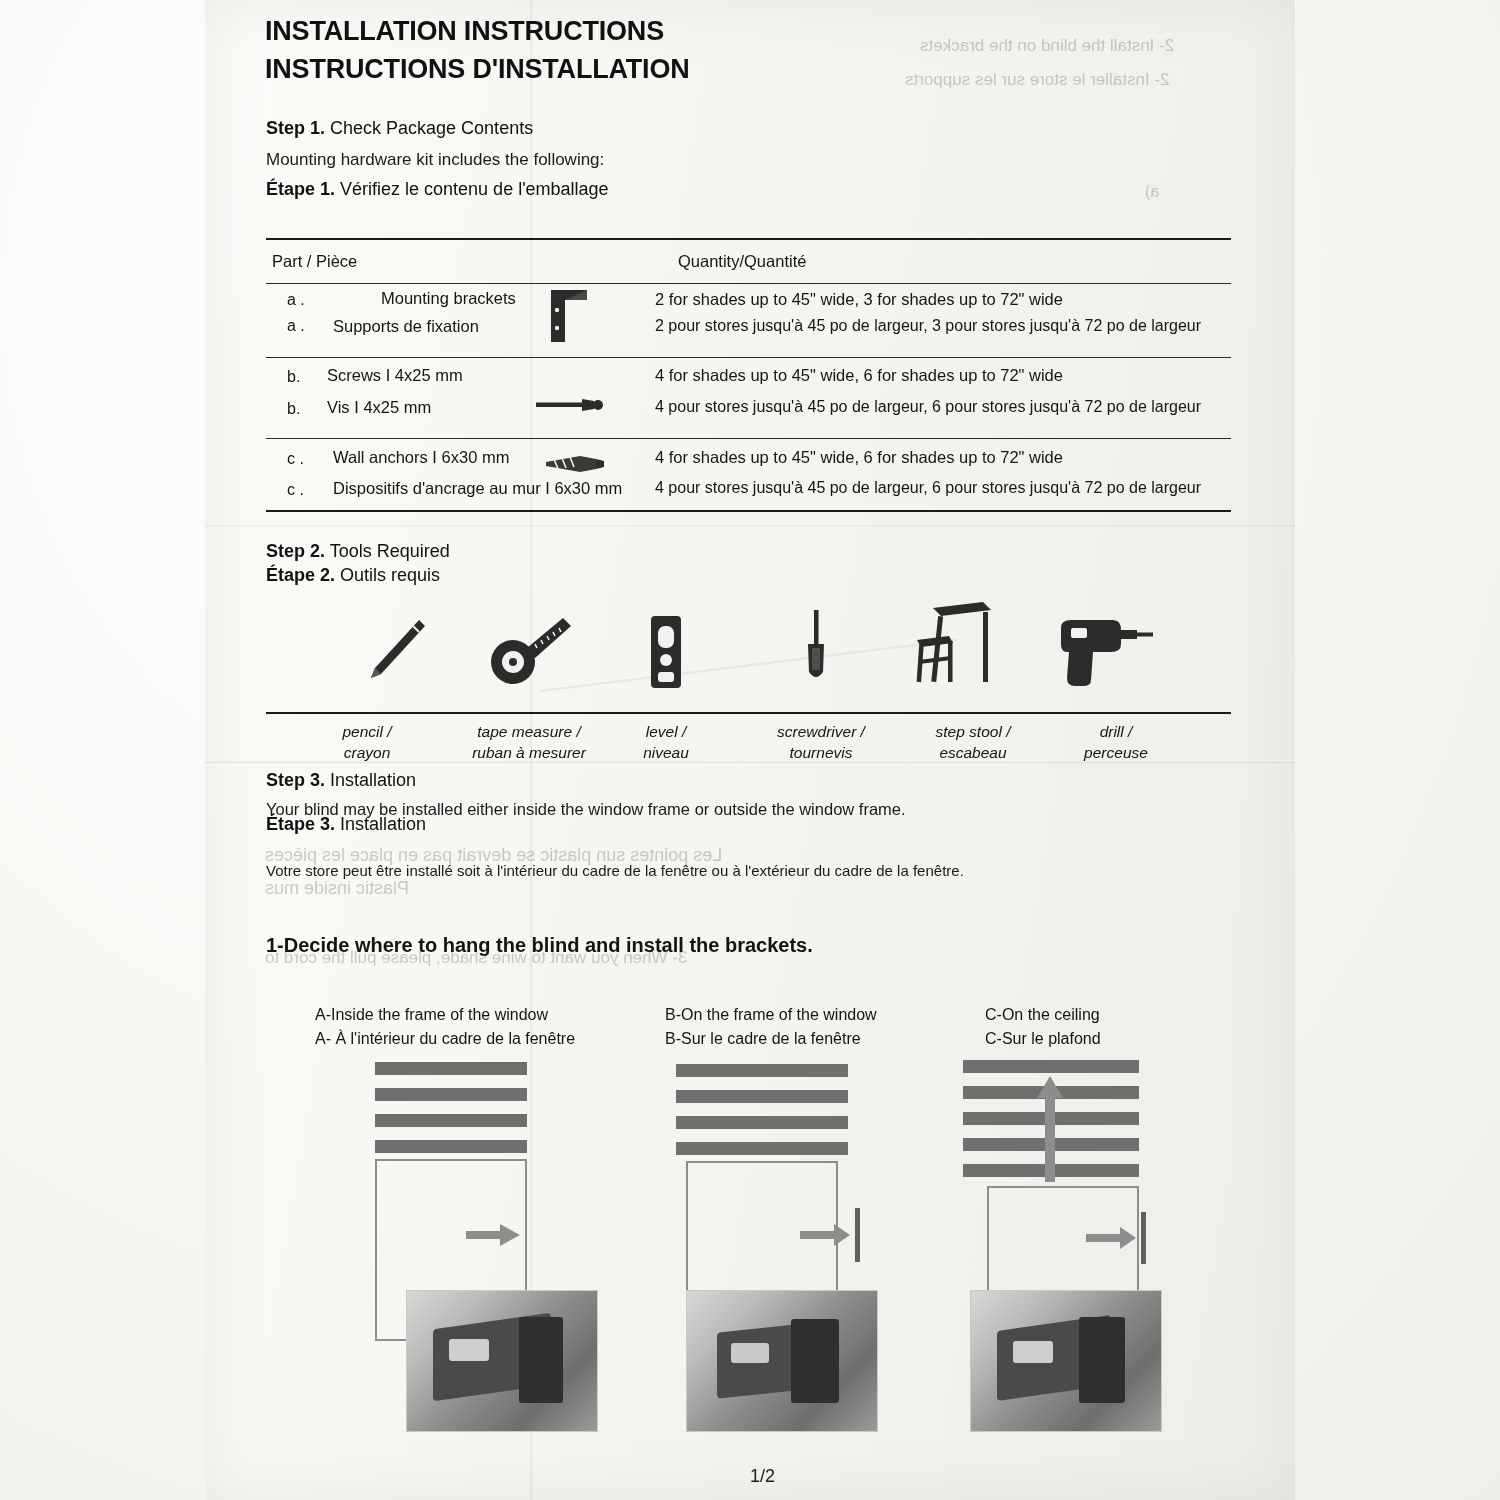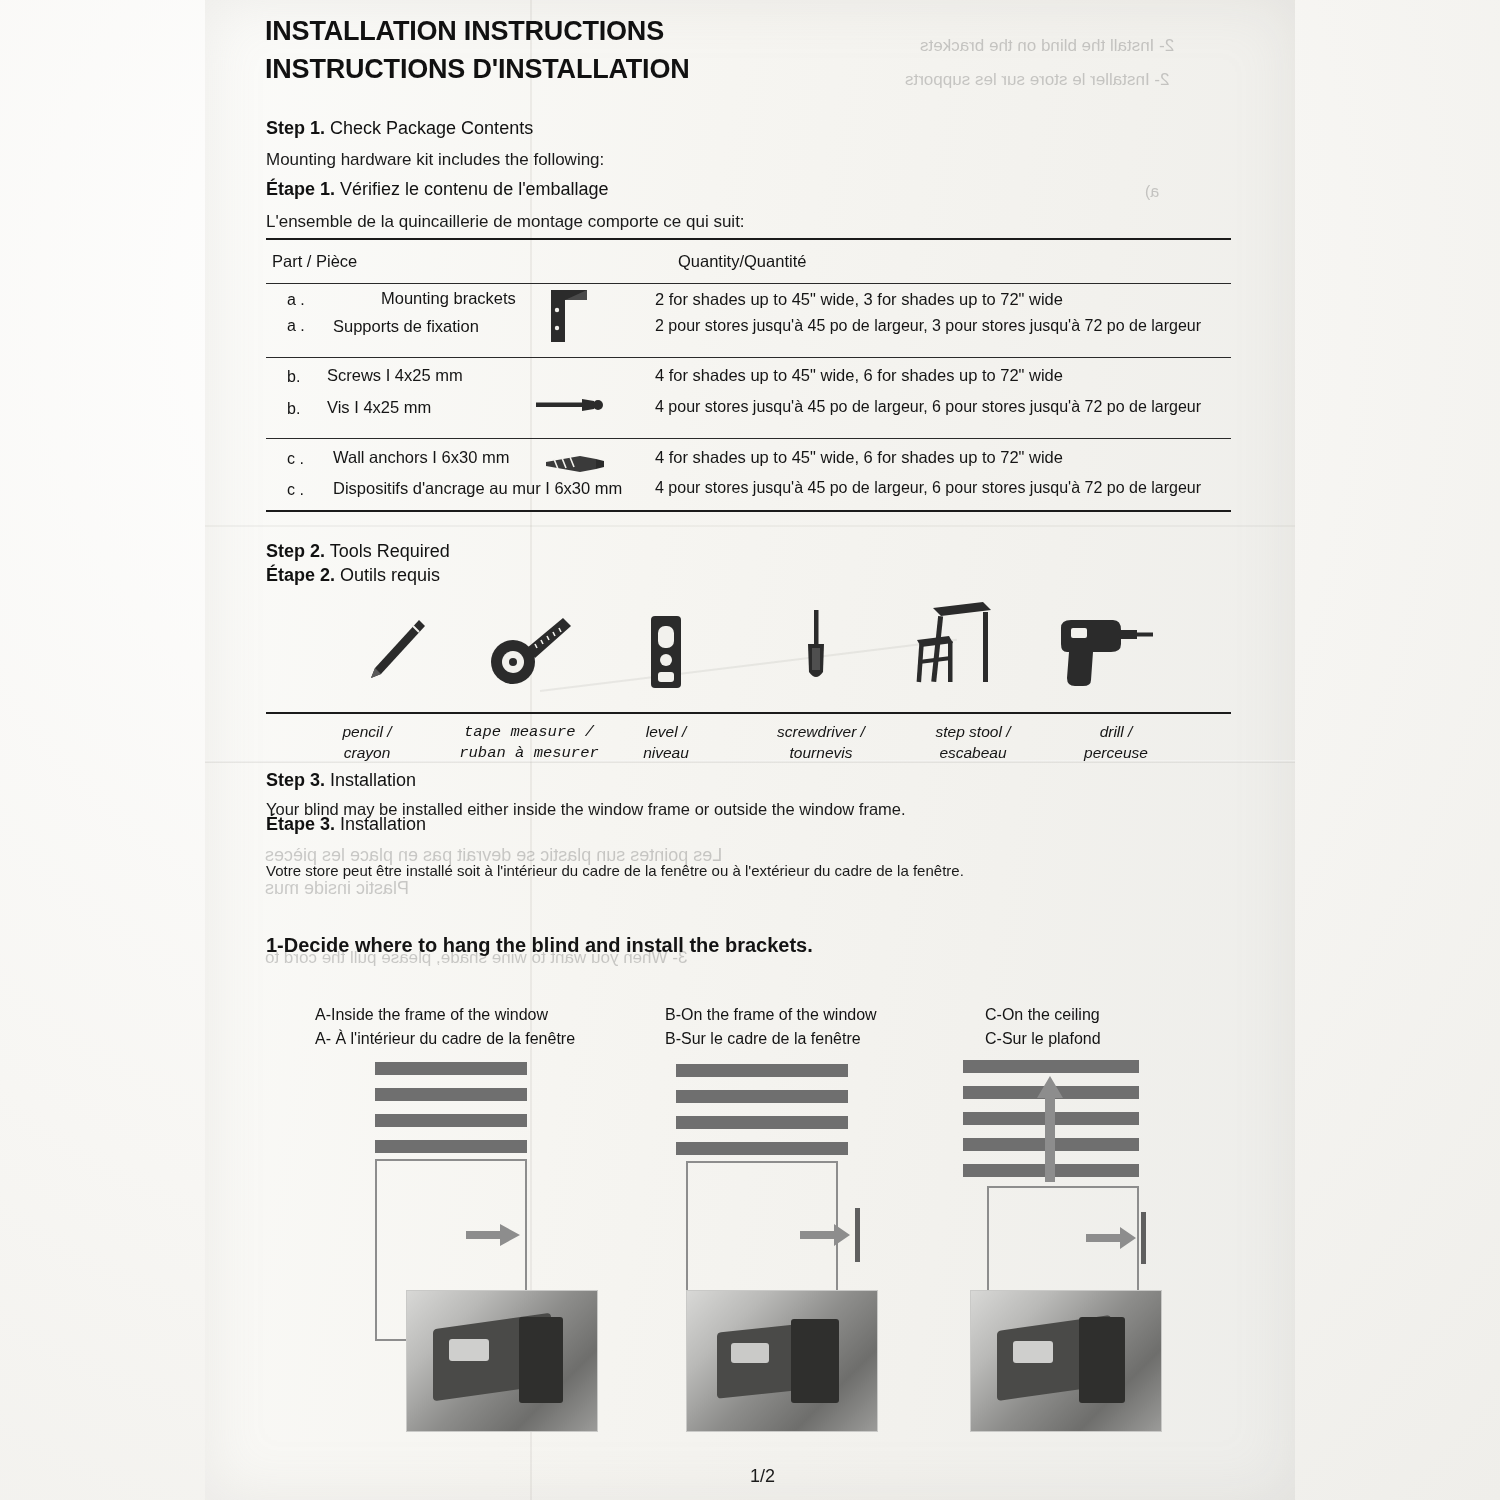--- a/index.html
+++ b/index.html
@@ -166,21 +166,20 @@
     <div class="title" id="title-fr">INSTRUCTIONS D'INSTALLATION</div>
     <div class="title" id="title-en">INSTALLATION INSTRUCTIONS</div>
 
     <div class="step-head" style="left:266px; top:118px;">
       <b>Step 1.</b><span> Check Package Contents</span>
     </div>
     <div class="line" style="left:266px; top:150px;">Mounting hardware kit includes the following:</div>
     <div class="step-head" style="left:266px; top:179px;">
       <b>Étape 1.</b><span> Vérifiez le contenu de l'emballage</span>
     </div>
-    <div class="line" style="left:266px; top:212px;">L'ensemble de la quincaillerie de montage comporte ce qui suit:</div>
 
     <div class="rule" style="top:238px;"></div>
     <div class="rule thin" style="top:283px;"></div>
     <div class="rule thin" style="top:357px;"></div>
     <div class="rule thin" style="top:438px;"></div>
     <div class="rule" style="top:510px;"></div>
 
     <div class="cell" style="left:272px; top:252px;">Part / Pièce</div>
     <div class="cell" style="left:678px; top:252px;">Quantity/Quantité</div>
 
@@ -286,21 +285,21 @@
       <rect x="84" y="22.5" width="16" height="4" fill="#2b2b2b"></rect>
       <rect x="18" y="18" width="16" height="10" rx="2" fill="#f2f1ed"></rect>
     </svg>
 
     <div class="rule" style="top:712px; height:2px;"></div>
 
     <div class="tool-label" style="left:297px; top:722px; width:140px;">
       <i>pencil /</i><br>
       <i>crayon</i>
     </div>
-    <div class="tool-label" style="left:444px; top:722px; width:170px;font-family:Liberation Mono, monospace;">
+    <div class="tool-label" style="left:444px; top:722px; width:170px;">
       <i>tape measure /</i><br>
       <i>ruban à mesurer</i>
     </div>
     <div class="tool-label" style="left:606px; top:722px; width:120px;">
       <i>level /</i><br>
       <i>niveau</i>
     </div>
     <div class="tool-label" style="left:746px; top:722px; width:150px;">
       <i>screwdriver /</i><br>
       <i>tournevis</i>

